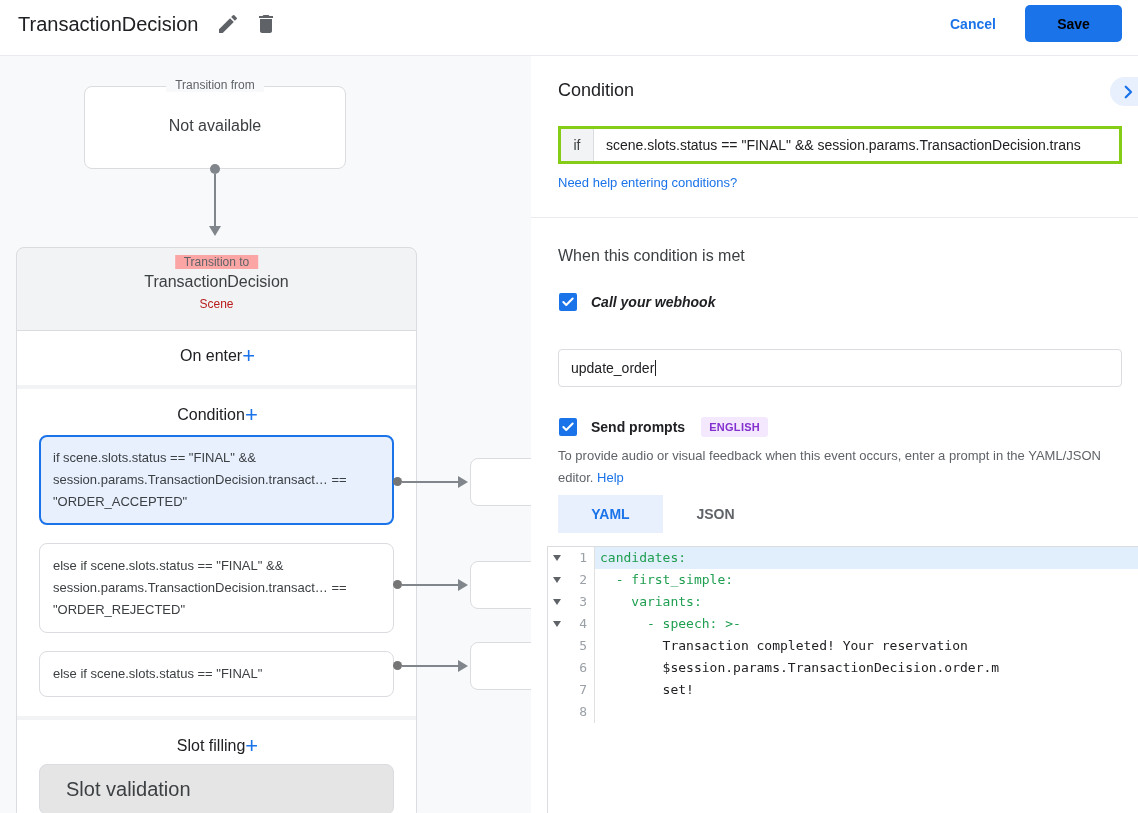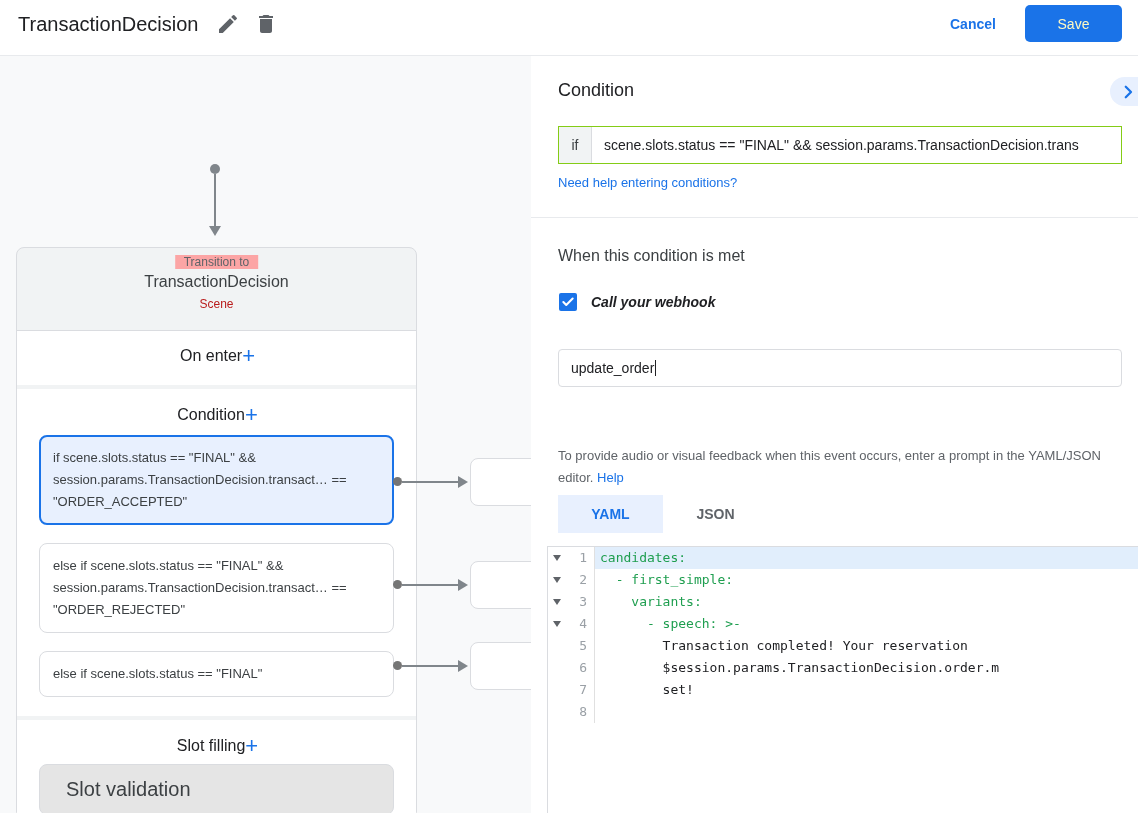--- a/index.html
+++ b/index.html
@@ -8,21 +8,21 @@
   #page { position:relative; width:1138px; height:813px; overflow:hidden; background:#fff; }
   .abs { position:absolute; }
 
   
   #topbar { left:0; top:0; width:1138px; height:56px; background:#fff; border-bottom:1px solid #e8eaed; z-index:30; }
   #page-title { left:18px; top:13px; font-size:20px; color:#202124; }
   .icon-btn { width:24px; height:24px; color:#5f6368; cursor:pointer; }
   #edit-icon { left:216px; top:12px; }
   #delete-icon { left:254px; top:12px; }
   #cancel-btn { left:938px; top:10px; padding:6px 12px; color:#1a73e8; font-size:14px; font-weight:700; cursor:pointer; background:none; border:none; font-family:"Liberation Sans",sans-serif; }
-  #save-btn { left:1025px; top:5px; width:97px; height:37px; background:#1a73e8; color:#fef9c3; font-size:14px; font-weight:400; border:none; border-radius:5px; cursor:pointer; font-family:"Liberation Sans",sans-serif; }
+  #save-btn { left:1025px; top:5px; width:97px; height:37px; background:#1a73e8; color:#000000; font-size:14px; font-weight:700; border:none; border-radius:5px; cursor:pointer; font-family:"Liberation Sans",sans-serif; }
 
   
   #graph { left:0; top:56px; width:531px; height:757px; background:#f8f9fa; z-index:1; }
   .legend { position:absolute; top:-9px; left:50%; transform:translateX(-50%); background:#f8f9fa; padding:0 9px; font-size:12px; color:#5f6368; white-space:nowrap; }
   #tfrom-box { left:84px; top:30px; width:262px; height:83px; background:#fff; border:1px solid #dadce0; border-radius:8px; }
   #tfrom-status { width:100%; text-align:center; margin-top:30px; font-size:16px; color:#3c4043; }
   .dot { width:10px; height:10px; border-radius:50%; background:#80868b; }
   #flow-dot { left:210px; top:108px; }
   #flow-line { left:214px; top:118px; width:2px; height:52px; background:#80868b; }
   #flow-arrow { left:209px; top:170px; width:0; height:0; border-left:6px solid transparent; border-right:6px solid transparent; border-top:10px solid #80868b; }
@@ -45,21 +45,21 @@
 
   .edge-dot { position:absolute; width:9px; height:9px; border-radius:50%; background:#757575; }
   .edge-line { position:absolute; height:2px; background:#80868b; }
   .edge-arrow { position:absolute; width:0; height:0; border-top:6px solid transparent; border-bottom:6px solid transparent; border-left:10px solid #80868b; }
   .target-box { position:absolute; width:72px; height:48px; background:#fff; border:1px solid #dadce0; border-radius:8px; cursor:pointer; }
 
   
   #panel { left:531px; top:56px; width:607px; height:757px; background:#fff; z-index:10; }
   #panel-title { left:27px; top:24px; font-size:18px; color:#202124; }
   #collapse-pill { left:579px; top:21px; width:44px; height:29px; background:#e8f0fe; border-radius:15px; border:none; cursor:pointer; display:flex; align-items:center; padding-left:9px; }
-  #if-row { left:27px; top:70px; width:564px; height:38px; display:flex; border:1px solid #84cc16; background:#fff; }
+  #if-row { left:27px; top:70px; width:564px; height:38px; display:flex; border:3px solid #84cc16; background:#fff; }
   #if-prefix { width:33px; background:#f1f3f4; border-right:1px solid #dadce0; display:flex; align-items:center; justify-content:center; font-size:14px; color:#3c4043; }
   #if-expression { flex:1; display:flex; align-items:center; padding-left:12px; font-size:14px; color:#202124; white-space:nowrap; overflow:hidden; }
   .blue-link { color:#1a73e8; font-size:13px; text-decoration:none; cursor:pointer; }
   #need-help-link { left:27px; top:119px; }
   #panel-divider { left:0px; top:161px; width:607px; height:1px; background:#e8eaed; }
 
   #when-heading { left:27px; top:191px; font-size:16px; color:#3c4043; }
   .check-row { position:absolute; display:flex; align-items:center; }
   .checkbox { width:18px; height:18px; background:#1a73e8; border-radius:2px; display:flex; align-items:center; justify-content:center; cursor:pointer; }
   .check-label { margin-left:14px; font-size:14px; font-weight:700; color:#202124; }
@@ -101,20 +101,24 @@
       </svg>
     <svg id="delete-icon" class="abs icon-btn" viewBox="0 0 24 24" width="22" height="22" fill="#5f6368">
         <path d="M6 19c0 1.1.9 2 2 2h8c1.1 0 2-.9 2-2V7H6v12zM19 4h-3.5l-1-1h-5l-1 1H5v2h14V4z"></path>
       </svg>
     <button id="cancel-btn" class="abs">Cancel</button>
     <button id="save-btn" class="abs">Save</button>
   </div>
 
   <div id="graph" class="abs">
 
+    <div id="tfrom-box" class="abs">
+      <span class="legend">Transition from</span>
+      <div id="tfrom-status">Not available</div>
+    </div>
     <div id="flow-dot" class="abs dot"></div>
     <div id="flow-line" class="abs"></div>
     <div id="flow-arrow" class="abs"></div>
 
     <div id="tto-box" class="abs">
       <span class="legend" style="background:#fca5a5;margin-top:16px;">Transition to</span>
       <div id="tto-header">
         <div id="tto-name">TransactionDecision</div>
         <div id="tto-type">Scene</div>
       </div>
@@ -184,20 +188,29 @@
             <polyline points="20 6 9 17 4 12"></polyline>
           </svg>
       </span>
       <span class="check-label">Call your webhook</span>
     </div>
     <div id="webhook-input" class="abs">
       <span>update_order</span>
         <span class="caret"></span>
     </div>
 
+    <div id="prompts-row" class="check-row">
+      <span class="checkbox">
+        <svg viewBox="0 0 24 24" width="14" height="14" fill="none" stroke="#fff" stroke-width="3.5" stroke-linecap="round" stroke-linejoin="round">
+            <polyline points="20 6 9 17 4 12"></polyline>
+          </svg>
+      </span>
+      <span class="check-label">Send prompts</span>
+      <span id="lang-badge">ENGLISH</span>
+    </div>
     <div id="prompts-helper" class="helper">
       <span>To provide audio or visual feedback when this event occurs, enter a prompt in the YAML/JSON editor.</span>
       <a class="blue-link">Help</a>
     </div>
 
     <div id="tabs" class="abs">
       <button class="tab active">YAML</button>
       <button class="tab">JSON</button>
     </div>
 

